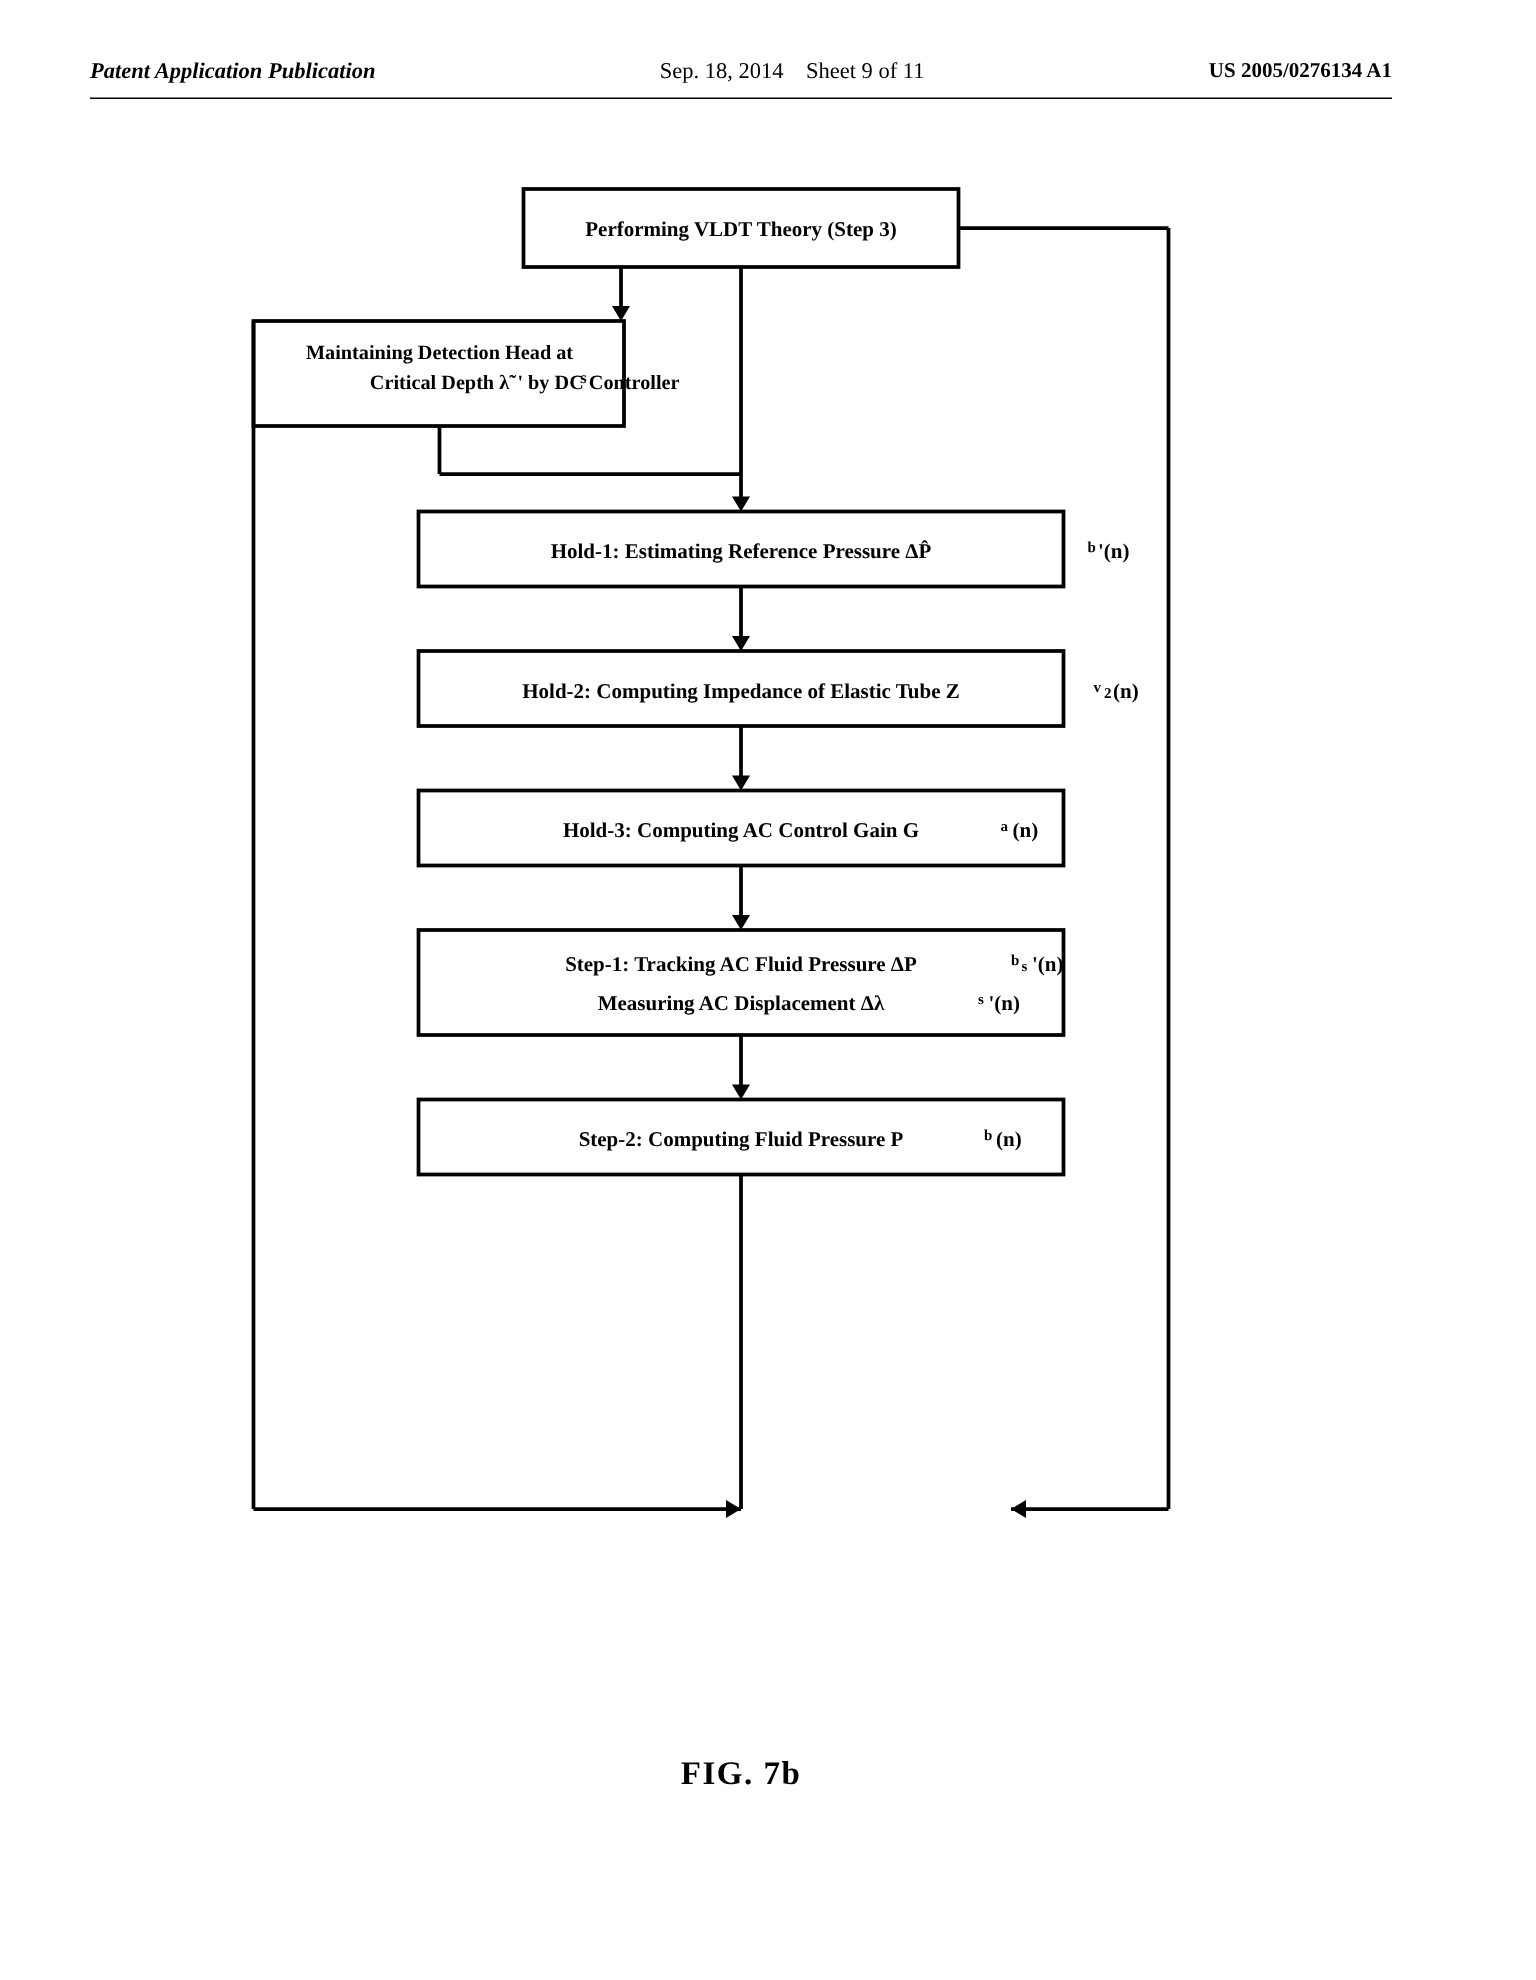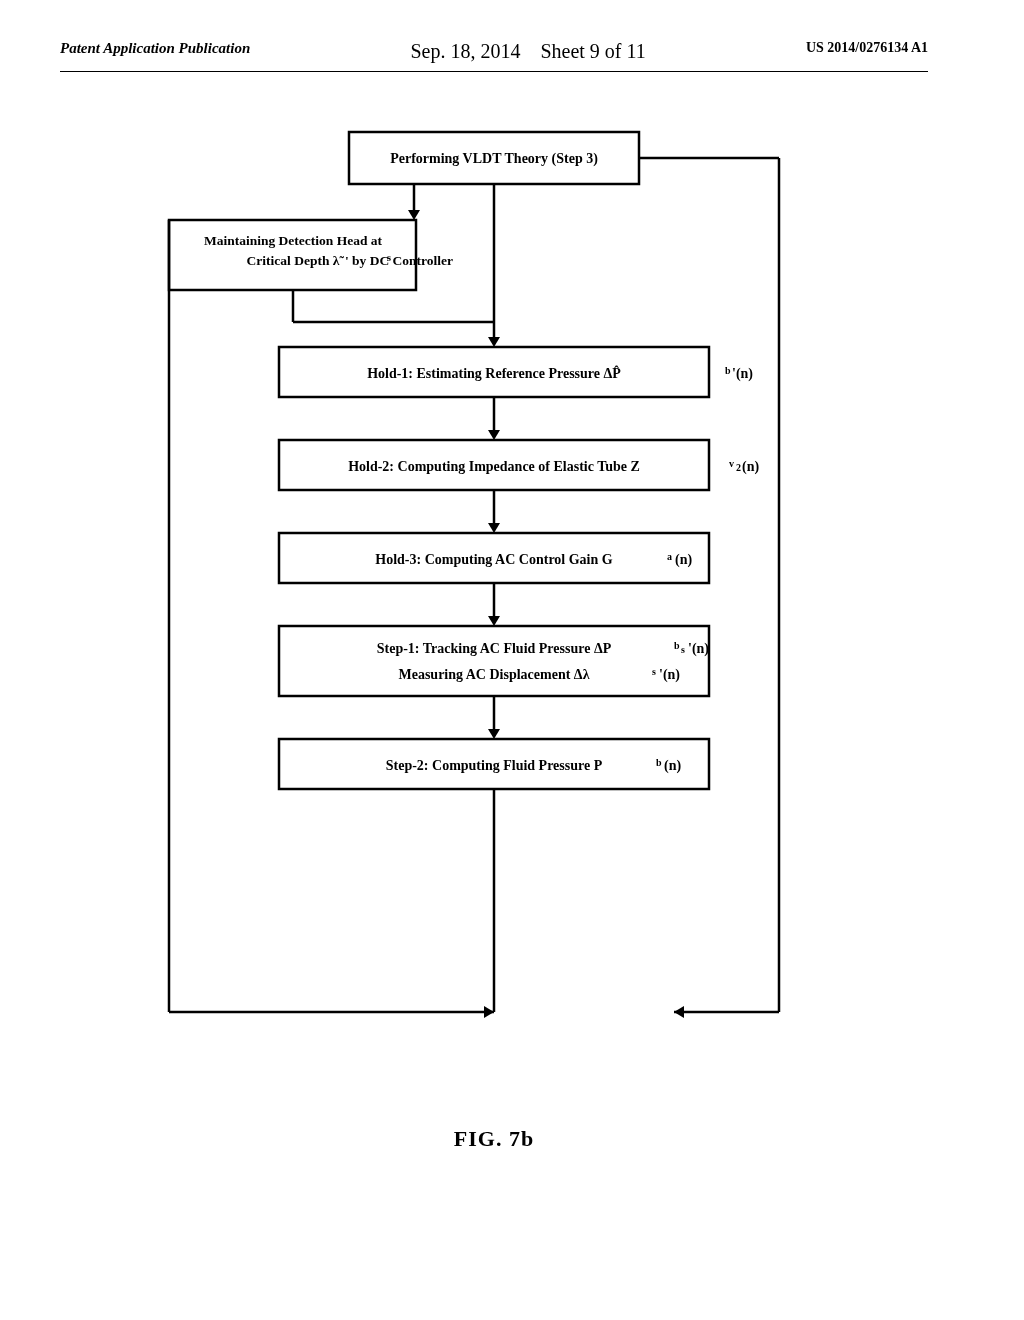--- a/index.html
+++ b/index.html
@@ -28,32 +28,32 @@
       margin-bottom: 10px;
       border-bottom: 1px solid #000;
       padding-bottom: 8px;
     }
     .header-left {
       font-size: 15px;
       font-weight: bold;
       font-style: italic;
     }
     .header-center {
-      font-size: 20px;
+      font-size: 15px;
       text-align: center;
     }
     .header-right {
       font-size: 14px;
       font-weight: bold;
     }
 
     
     .figure-caption {
       text-align: center;
-      margin-top: 44px;
+      margin-top: 93px;
       font-size: 22px;
       font-weight: bold;
       letter-spacing: 1px;
     }
 
     
     .svg-container {
       display: flex;
       justify-content: center;
       margin-top: 30px;
@@ -68,21 +68,21 @@
 <body>
 
 <div class="page">
 
   <div class="header">
     <div class="header-left">Patent Application Publication</div>
     <div class="header-center">
       <span>Sep. 18, 2014</span>&nbsp;&nbsp;&nbsp;
       <span>Sheet 9 of 11</span>
     </div>
-    <div class="header-right">US 2014/0276134 A1</div>
+    <div class="header-right">US 2005/0276134 A1</div>
   </div>
 
   <div class="svg-container">
     <svg width="750" height="980" viewBox="0 0 750 980">
 
       <rect x="230" y="30" width="290" height="52" fill="white" stroke="black" stroke-width="2.5"></rect>
       <text x="375" y="61" text-anchor="middle" font-size="14" font-weight="bold">Performing VLDT Theory (Step 3)</text>
 
       <line x1="295" y1="82" x2="295" y2="115" stroke="black" stroke-width="2.5"></line>
       <polygon points="295,118 289,108 301,108" fill="black"></polygon>

